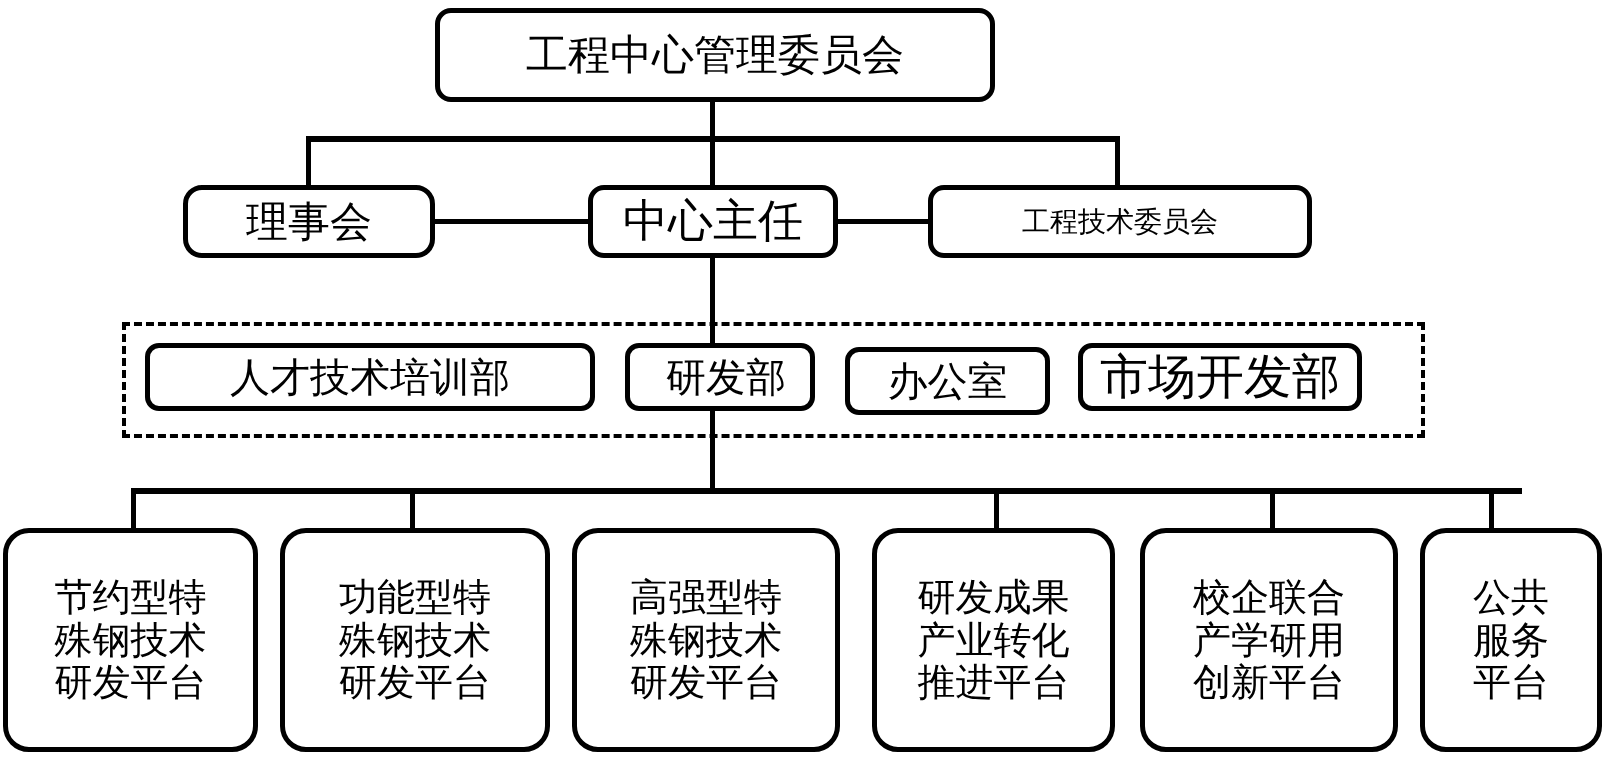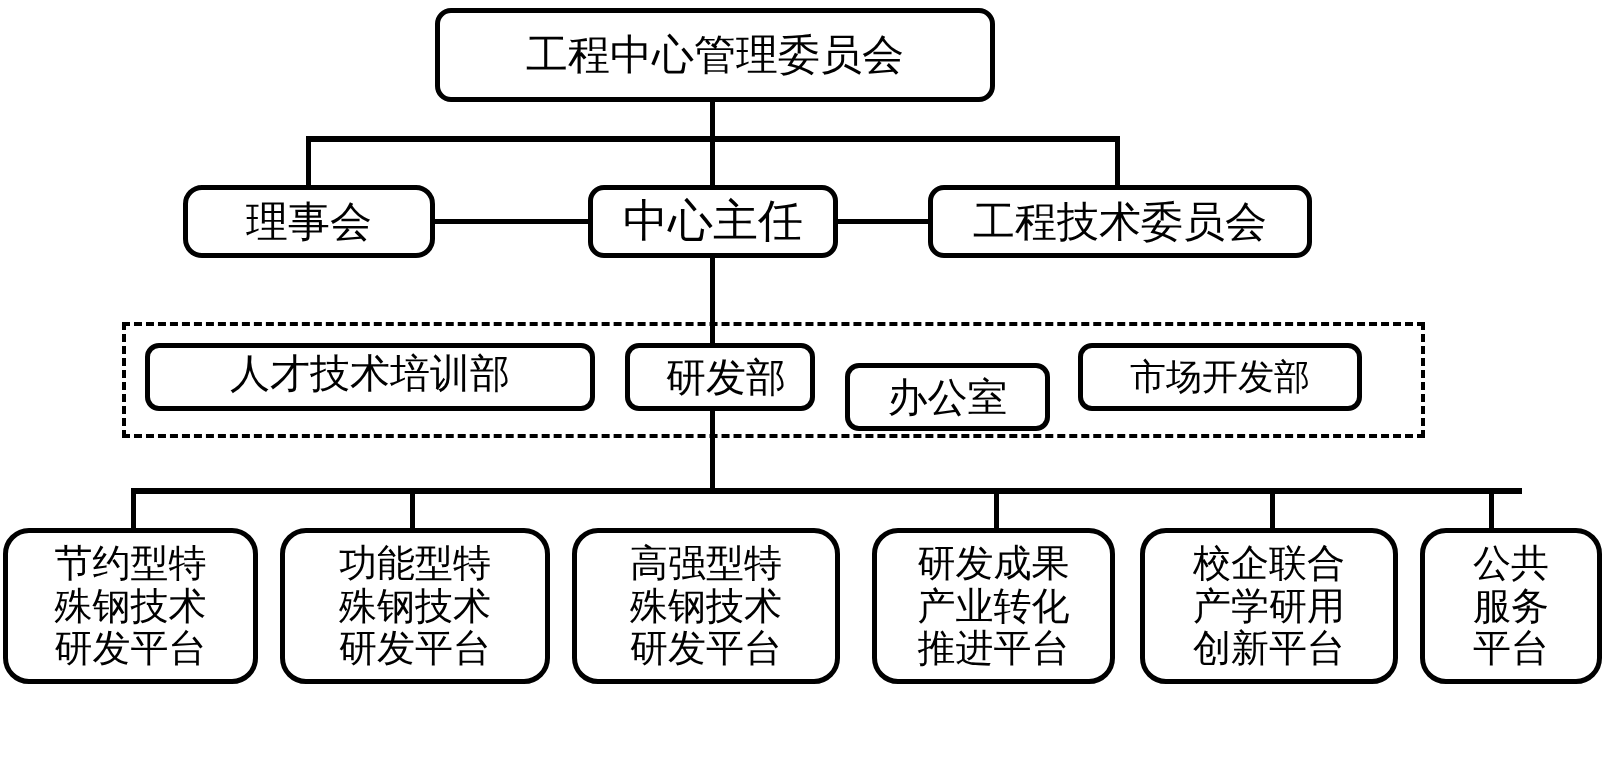--- a/index.html
+++ b/index.html
@@ -48,49 +48,48 @@
     font-size: 42px;
   }
   #n-director {
     left: 588px; top: 185px; width: 250px; height: 73px;
     border-radius: 16px;
     font-size: 45px;
   }
   #n-techcom {
     left: 928px; top: 185px; width: 384px; height: 73px;
     border-radius: 16px;
-    font-size: 42px;
+    font-size: 28px;
   }
   
   #n-training {
     left: 145px; top: 343px; width: 450px; height: 68px;
     border-radius: 14px;
     font-size: 40px;
-    font-family: Liberation Mono, monospace;
   }
   #n-rnd {
     left: 625px; top: 343px; width: 190px; height: 68px;
     border-radius: 14px;
     font-size: 40px;
     padding-left: 12px;
   }
   #n-office {
-    left: 845px; top: 363px; width: 205px; height: 68px;
+    left: 845px; top: 347px; width: 205px; height: 68px;
     border-radius: 14px;
     font-size: 40px;
   }
   #n-market {
     left: 1078px; top: 343px; width: 284px; height: 68px;
     border-radius: 14px;
-    font-size: 36px;
+    font-size: 48px;
   }
   
   .platform {
     top: 528px;
-    height: 156px;
+    height: 224px;
     border-radius: 26px;
     font-size: 38px;
   }
   #p-0 { left: 3px;    width: 255px; }
   #p-1 { left: 280px;  width: 270px; }
   #p-2 { left: 572px;  width: 268px; }
   #p-3 { left: 872px;  width: 243px; }
   #p-4 { left: 1140px; width: 258px; }
   #p-5 { left: 1420px; width: 182px; }
 

